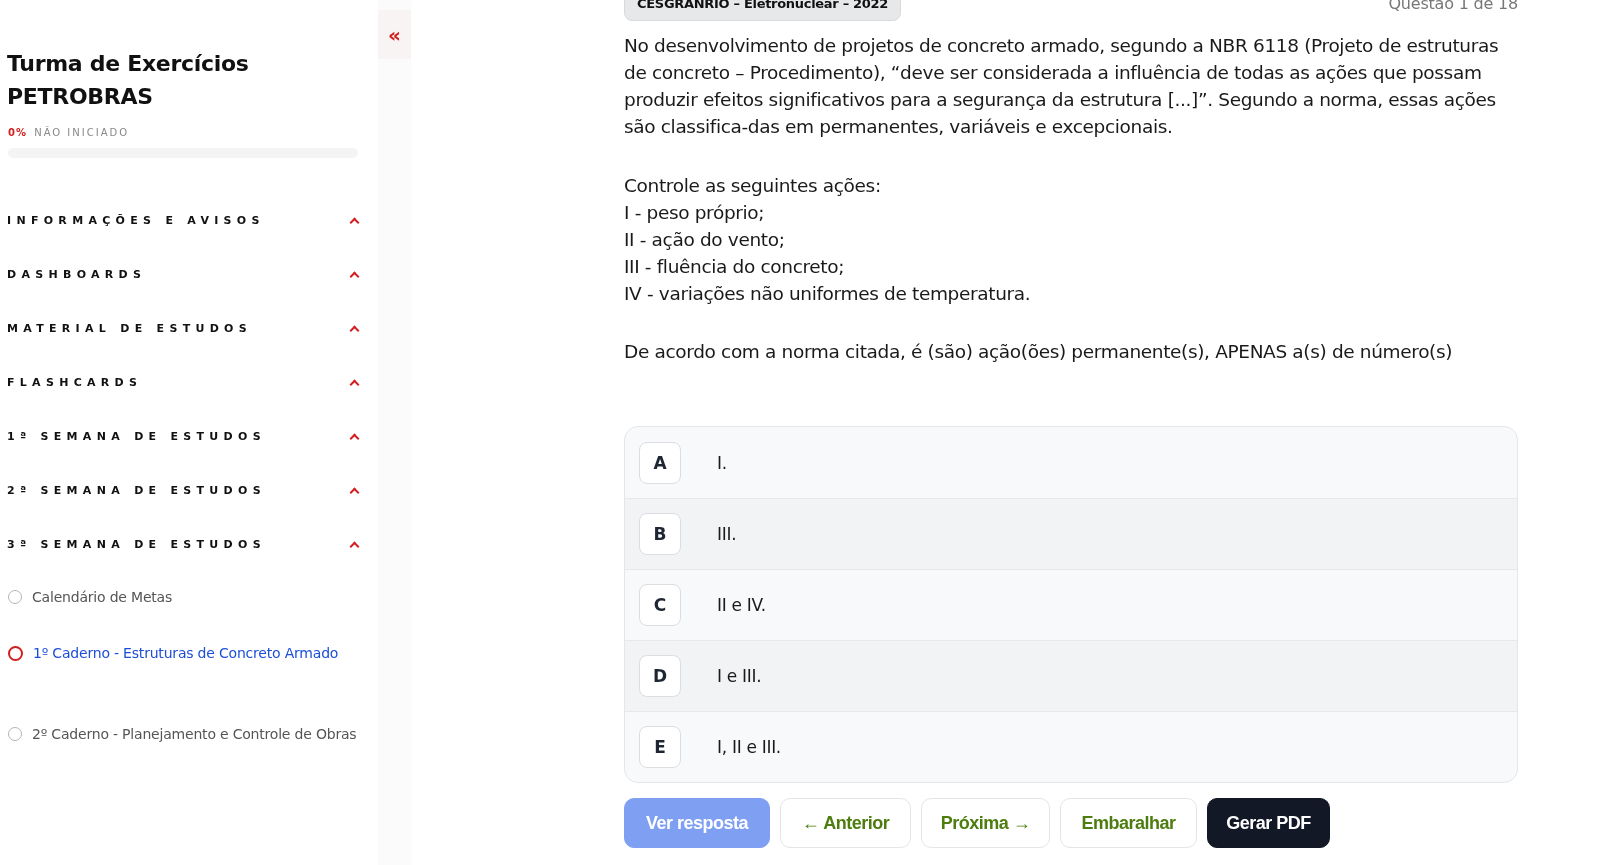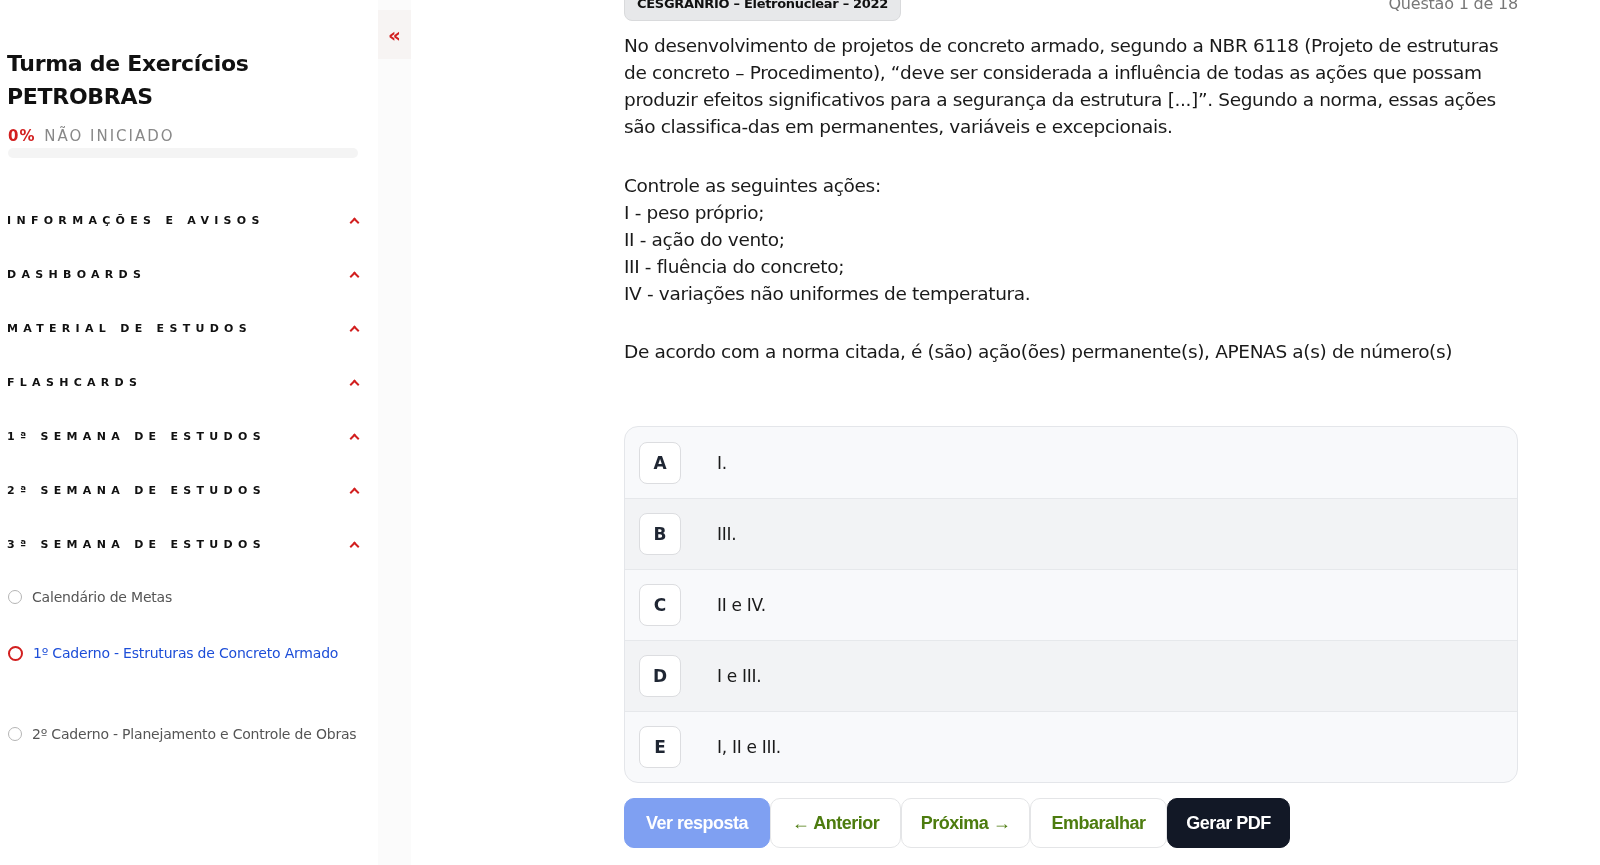--- a/index.html
+++ b/index.html
@@ -2,21 +2,21 @@
 <html><head>
 <meta charset="utf-8">
 <style>
   * { box-sizing: border-box; margin: 0; padding: 0; }
   html, body { width: 1600px; height: 865px; overflow: hidden; background: #ffffff; }
   body { font-family: "DejaVu Sans", sans-serif; color: #111; position: relative; }
 
   
   .sidebar { position: absolute; left: 0; top: 0; width: 378px; height: 865px; background: #ffffff; margin-top: 33px; }
   .course-title { position: absolute; left: 7px; top: 14px; width: 340px; font-family: "DejaVu Sans", sans-serif; font-size: 22px; font-weight: 600; line-height: 33px; color: #111; letter-spacing: -0.3px; }
-  .progress-label { position: absolute; left: 8px; top: 94px; font-size: 15px; letter-spacing: 2px; color: #888; }
+  .progress-label { position: absolute; left: 8px; top: 94px; font-size: 10px; letter-spacing: 2px; color: #888; }
   .progress-label .pct { color: #d21f1f; font-weight: 600; letter-spacing: 1px; margin-right: 2px; }
   .progress-track { position: absolute; left: 8px; top: 115px; width: 350px; height: 10px; border-radius: 6px; background: #f4f4f4; }
   .progress-fill { height: 100%; width: 0%; background: #d21f1f; border-radius: 6px; }
 
   .section { position: absolute; left: 7px; width: 352px; height: 20px; display: flex; align-items: center; justify-content: space-between; cursor: pointer; }
   .section-label { font-size: 11px; font-weight: 700; letter-spacing: 5.3px; color: #111; white-space: nowrap; }
   .chevron-up { width: 10px; height: 10px; display: inline-block; position: relative; }
   .chevron-up::before { content: ""; position: absolute; left: 2px; top: 4px; width: 5px; height: 5px; border-left: 2px solid #d21f1f; border-top: 2px solid #d21f1f; transform: rotate(45deg); }
 
   .lesson { position: absolute; left: 8px; width: 350px; display: flex; align-items: flex-start; cursor: pointer; }
@@ -38,21 +38,21 @@
   .question-text p { margin: 0; }
   .question-text .gap { height: 31.6px; }
 
   .choices { position: absolute; left: 213px; top: 426px; width: 894px; border: 1px solid #e4e6ea; border-radius: 14px; overflow: hidden; background: #f8f9fb; }
   .choice { height: 71px; display: flex; align-items: center; border-top: 1px solid #e6e8eb; cursor: pointer; }
   .choice:first-child { border-top: none; }
   .choice.alt { background: #f2f3f5; }
   .choice-letter { width: 42px; height: 42px; margin-left: 14px; border: 1px solid #dcdde0; border-radius: 8px; background: #fff; display: flex; align-items: center; justify-content: center; font-size: 17px; font-weight: 800; color: #1f2633; }
   .choice-text { margin-left: 36px; font-size: 17px; color: #1a1a1a; letter-spacing: -0.3px; }
 
-  .actions { position: absolute; left: 213px; top: 798px; display: flex; gap: 0; }
+  .actions { position: absolute; left: 213px; top: 798px; display: flex; gap: 10px; }
   .btn { height: 50px; padding: 0 14px; border-radius: 10px; border: 1px solid #e4e5e7; background: #fff; font-size: 18px; font-weight: 800; color: #4d7c0f; display: flex; align-items: center; justify-content: center; cursor: pointer; letter-spacing: -0.5px; white-space: nowrap; }
   .btn.primary { background: #7fa0f2; border-color: #7fa0f2; color: #fff; width: 146px; }
   .btn.dark { background: #121826; border-color: #121826; color: #fff; width: 123px; }
   .btn.prev { width: 131px; }
   .btn.next { width: 129px; }
   .btn.shuffle { width: 137px; }
 </style>
 </head>
 <body>
 

